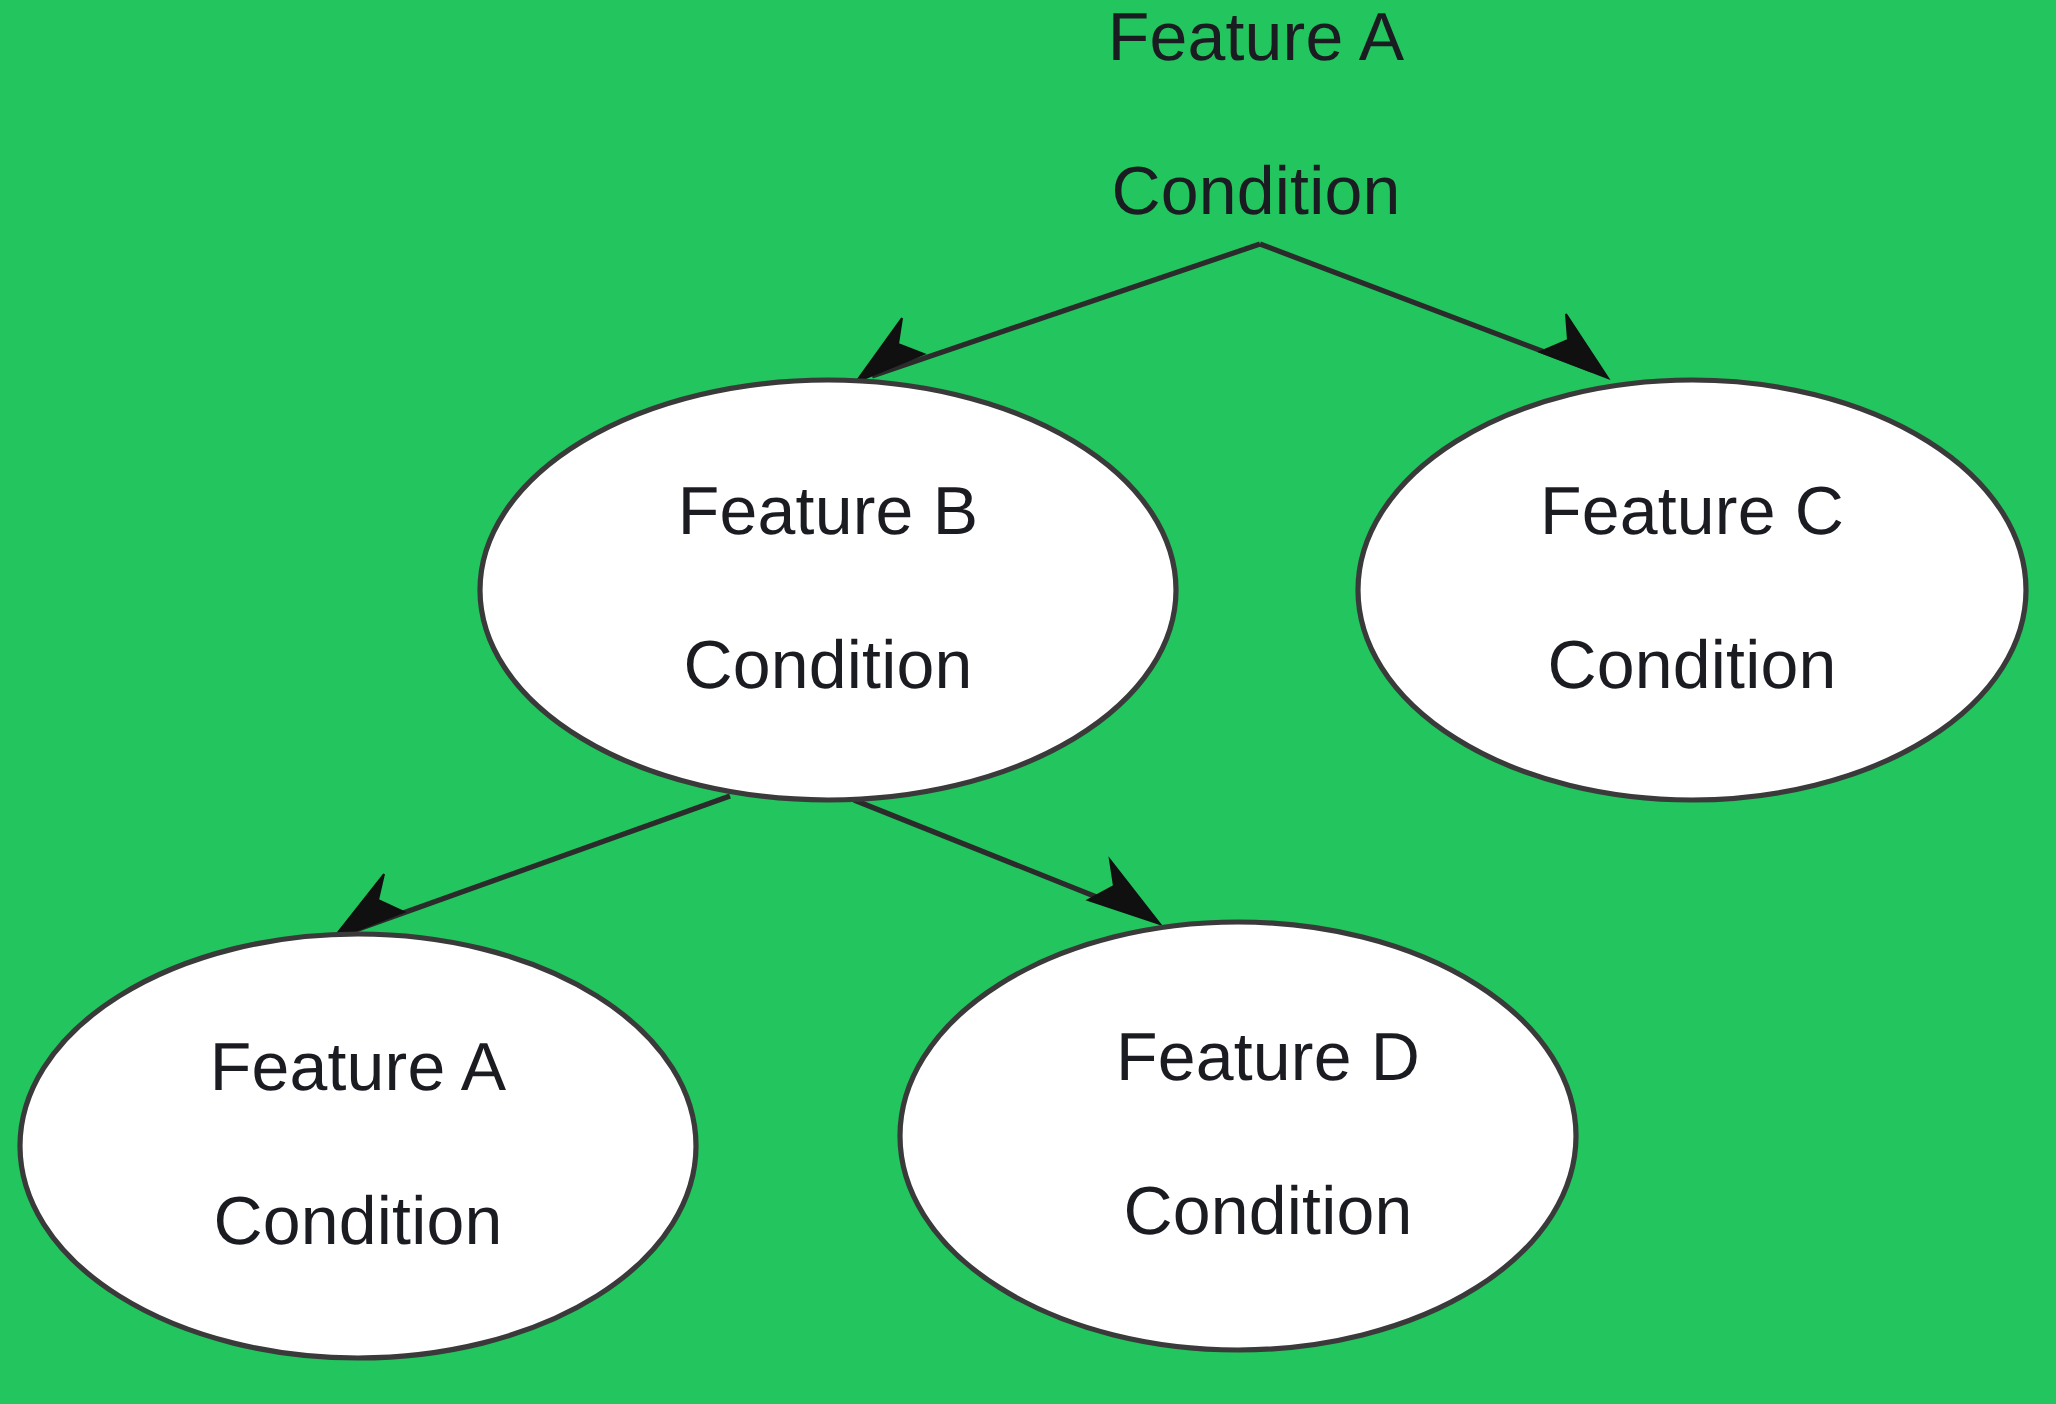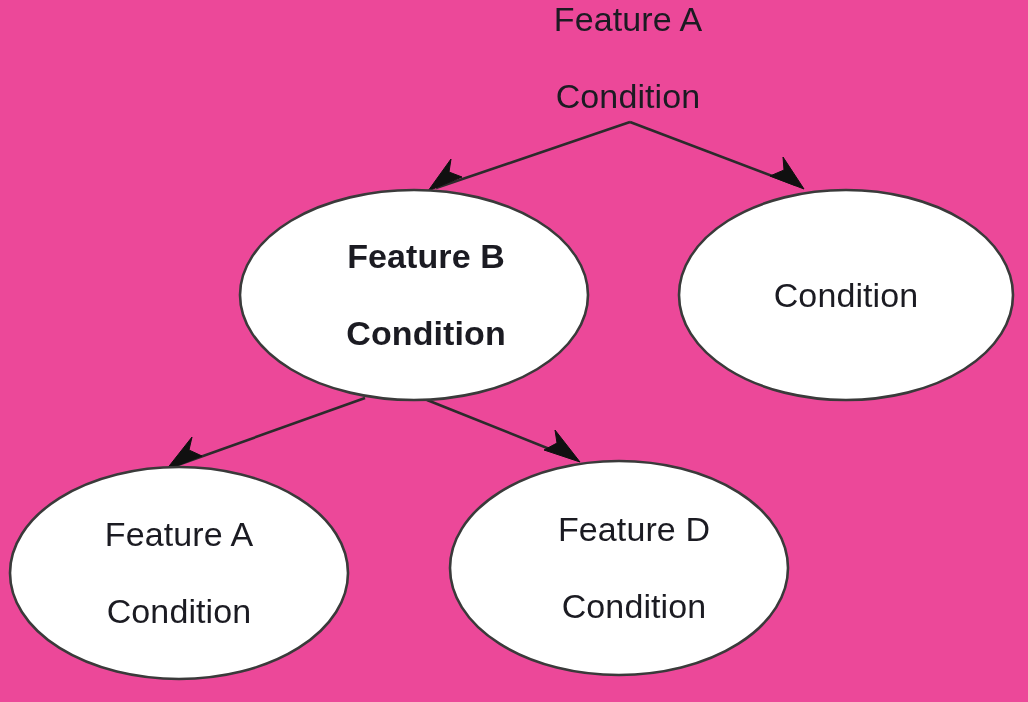--- a/index.html
+++ b/index.html
@@ -8,21 +8,21 @@
     padding: 0;
     background: #ffffff;
   }
   body {
     font-family: "Liberation Sans", sans-serif;
   }
   #diagram-canvas {
     position: relative;
     width: 1028px;
     height: 702px;
-    background: #ec4899;
+    background: #22c55e;
     overflow: hidden;
   }
   #diagram-svg {
     position: absolute;
     left: 0;
     top: 0;
     width: 1028px;
     height: 702px;
   }
   .node-ellipse {
@@ -86,26 +86,27 @@
       <ellipse class="node-ellipse" cx="179" cy="573" rx="169" ry="106"></ellipse>
       <ellipse class="node-ellipse" cx="619" cy="568" rx="169" ry="107"></ellipse>
     </g>
   </svg>
 
   <div class="node-label" style="left:628px; top:58px;">
     <span class="label-line">Feature A</span>
     <span class="label-line">Condition</span>
   </div>
 
-  <div class="node-label" style="left:426px; top:295px;font-weight:bold;">
+  <div class="node-label" style="left:414px; top:295px;">
     <span class="label-line">Feature B</span>
     <span class="label-line">Condition</span>
   </div>
 
   <div class="node-label" style="left:846px; top:295px;">
+    <span class="label-line">Feature C</span>
     <span class="label-line">Condition</span>
   </div>
 
   <div class="node-label" style="left:179px; top:573px;">
     <span class="label-line">Feature A</span>
     <span class="label-line">Condition</span>
   </div>
 
   <div class="node-label" style="left:634px; top:568px;">
     <span class="label-line">Feature D</span>

